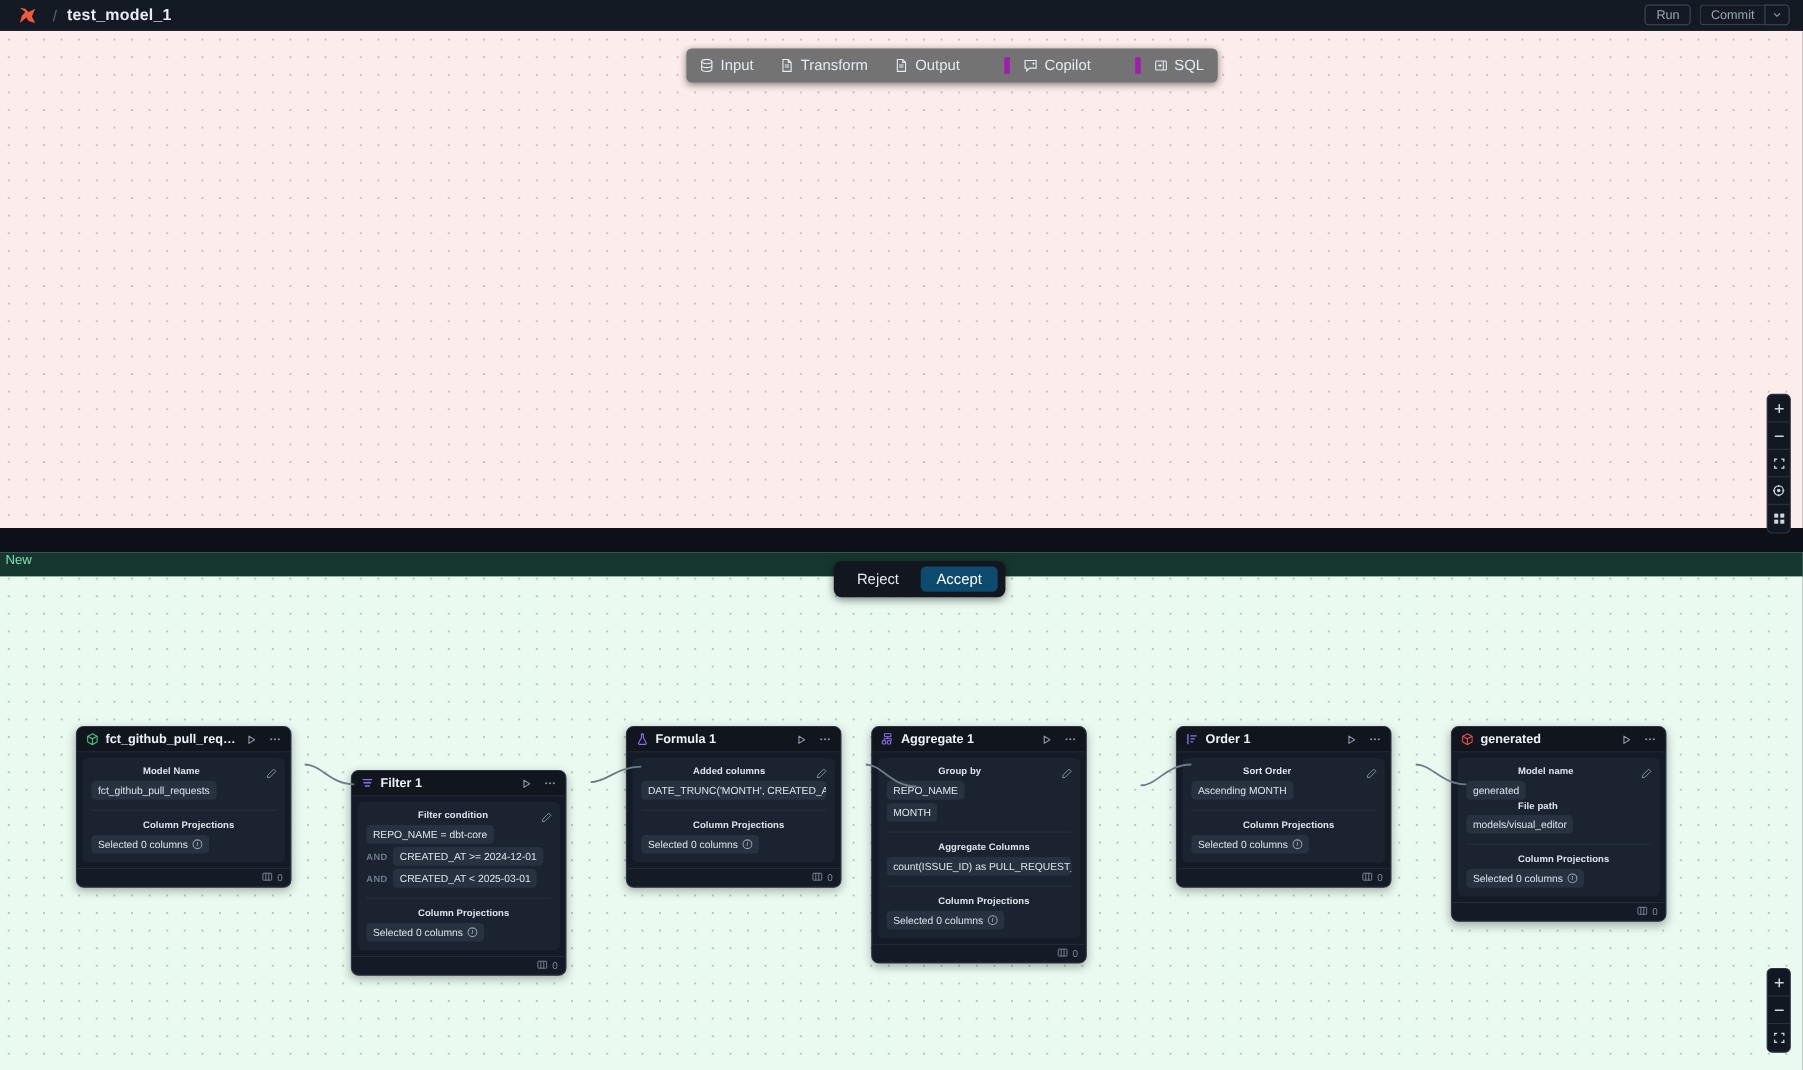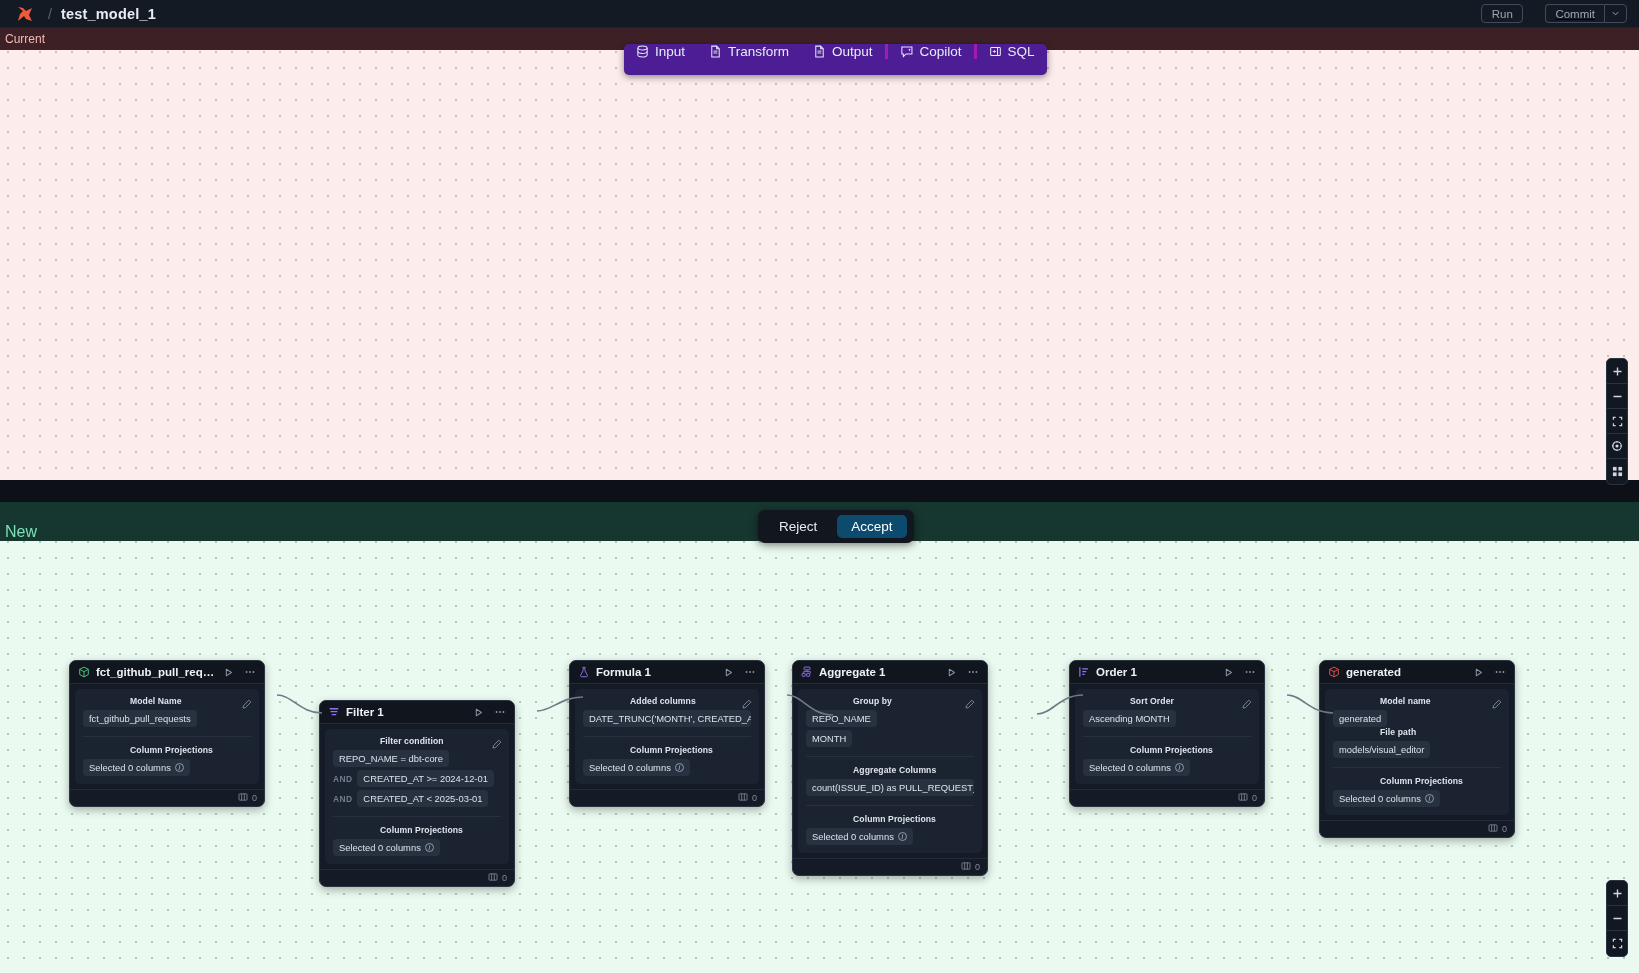--- a/index.html
+++ b/index.html
@@ -26,21 +26,21 @@
   .crumb-title { color: #e8edf3; font-size: 14.5px; font-weight: bold; letter-spacing: .2px; }
   .topbar-spacer { flex: 1 1 auto; }
   .btn-outline {
     height: 19px; min-width: 42px;
     border: 1px solid #404b5c; border-radius: 4px;
     color: #9aa6b5; background: transparent;
     font-size: 11.5px; font-family: "Liberation Sans", sans-serif;
     display: flex; align-items: center; justify-content: center;
     padding: 0 9px; cursor: pointer;
   }
-  .commit-group { display: flex; margin-left: 22px; margin-right: 4px; text-decoration: underline; }
+  .commit-group { display: flex; margin-left: 8px; margin-right: 4px; }
   .commit-group .btn-outline { border-radius: 4px 0 0 4px; border-right: none; }
   .commit-caret {
     height: 19px; width: 23px;
     border: 1px solid #404b5c; border-radius: 0 4px 4px 0;
     color: #9aa6b5; background: transparent;
     display: flex; align-items: center; justify-content: center;
     font-size: 9px; cursor: pointer;
   }
 
   
@@ -63,47 +63,47 @@
 
   
   .pane-new {
     position: absolute; top: 502px; left: 0; width: 1639px; height: 471px;
     background: #eafaf0;
     background-image: radial-gradient(#a9cdb9 0.9px, transparent 0.9px);
     background-size: 16px 16px;
     overflow: hidden;
   }
   .ribbon-new {
-    position: absolute; top: 502px; left: 0; width: 1639px; height: 39px;
+    position: absolute; top: 502px; left: 0; width: 1639px; height: 22px;
     background: #16372f;
     color: #7de0b8;
-    font-size: 16px;
-    display: flex; align-items: flex-end;
+    font-size: 12px;
+    display: flex; align-items: flex-start;
     padding-left: 5px;
     z-index: 20;
   }
 
   
   .toolbar {
     position: absolute; top: 44px; left: 624px;
     height: 31px;
-    background: #4c1d95;
+    background: #737373;
     border-radius: 5px;
-    display: flex; align-items: flex-start;
+    display: flex; align-items: center;
     z-index: 30;
     box-shadow: 0 2px 7px rgba(0,0,0,.45);
   }
   .tb-item {
     display: flex; align-items: center; gap: 6px;
     padding: 0 12px;
     color: #e6ebf2; font-size: 13.5px;
     cursor: pointer;
     white-space: nowrap;
   }
-  .tb-item + .tb-item.sep { border-left: 3px solid #a21caf; }
+  .tb-item + .tb-item.sep { border-left: 5px solid #a21caf; margin-left: 28px; }
   .tb-ico { display: flex; align-items: center; }
 
   
   .zoomctl {
     position: absolute;
     width: 22px;
     background: #121821;
     border: 1px solid #2a3340;
     border-radius: 5px;
     display: flex; flex-direction: column;
@@ -227,23 +227,20 @@
       <div class="btn-outline">Commit</div>
       <div class="commit-caret">
         <svg width="9" height="9" viewBox="0 0 10 10">
             <path d="M2 3.5 L5 6.5 L8 3.5" stroke="#9aa6b5" stroke-width="1.1" fill="none"></path>
           </svg>
       </div>
     </div>
   </div>
 
   <div class="pane-current"></div>
-  <div class="ribbon-current">
-    <span>Current</span>
-  </div>
 
   <div class="pane-new">
     <svg class="edges" viewBox="0 0 1639 471" preserveAspectRatio="none">
       <path d="M277,193 C292,193 300,211 322,211" stroke="#6f7a88" stroke-width="1.6" fill="none"></path>
       <path d="M537,209 C552,209 560,195 583,195" stroke="#6f7a88" stroke-width="1.6" fill="none"></path>
       <path d="M787,193 C802,193 810,213 833,213" stroke="#6f7a88" stroke-width="1.6" fill="none"></path>
       <path d="M1037,212 C1052,212 1060,193 1083,193" stroke="#6f7a88" stroke-width="1.6" fill="none"></path>
       <path d="M1287,193 C1302,193 1310,211 1333,211" stroke="#6f7a88" stroke-width="1.6" fill="none"></path>
     </svg>
 

